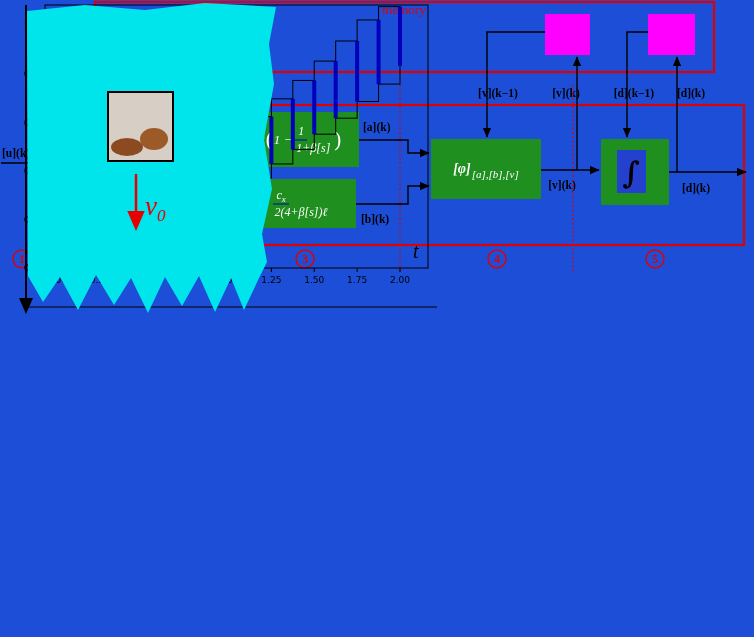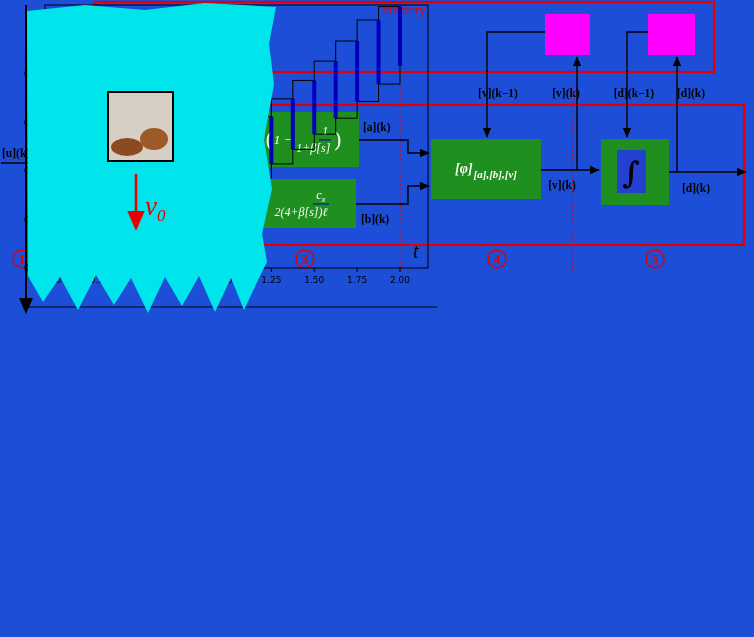--- a/index.html
+++ b/index.html
@@ -15,28 +15,28 @@
   .wire{stroke:#000;stroke-width:1.4;fill:none}
   .dot{fill:#000}
   .dotted{stroke:var(--red);stroke-width:1.4;stroke-dasharray:1.5 2.8;fill:none}
   .lbl{font:bold 11.5px "Liberation Serif",serif;fill:#000}
   .memlbl{font:13px "Liberation Serif",serif;fill:var(--red)}
   .integral{font:bold 30px "DejaVu Serif","DejaVu Sans",serif;fill:#000}
   .stage-circle{fill:none;stroke:var(--red);stroke-width:1.4}
   .stage-num{font:bold 12px "Liberation Serif",serif;fill:var(--red)}
 
   .formula{position:absolute;display:flex;align-items:center;justify-content:center;color:#fff;font:italic 13px "Liberation Serif",serif;gap:1px}
-  .frac{display:inline-flex;flex-direction:column;align-items:flex-end;line-height:1.25;font-size:12px;margin:0 2px}
+  .frac{display:inline-flex;flex-direction:column;align-items:flex-start;line-height:1.25;font-size:12px;margin:0 2px}
   .frac .num{border-bottom:2px solid #0c4a6e;padding:0 3px}
   .frac .den{padding:0 1px}
   .paren{font-size:21px;font-style:normal;font-weight:300}
   .fn{font-size:14px}
   .ssub{font-size:9px;position:relative;top:3px}
   .phi-main{font-size:14px;font-weight:bold}
-  .phi-sub{font-size:11px;font-weight:bold;position:relative;top:5px}
+  .phi-sub{font-size:11px;font-weight:normal;position:relative;top:5px}
 
   .water{fill:var(--water)}
   .scene-box{fill:var(--sbox);stroke:#000;stroke-width:2}
   .stone1{fill:var(--stone1)}
   .stone2{fill:var(--stone2)}
   .depth-line{stroke:#000;stroke-width:2;fill:none}
   .v-arrow{stroke:var(--varrow);stroke-width:2.5;fill:none}
   .vlabel{font:italic 27px "Liberation Serif",serif;fill:var(--varrow)}
 </style>
 </head>

